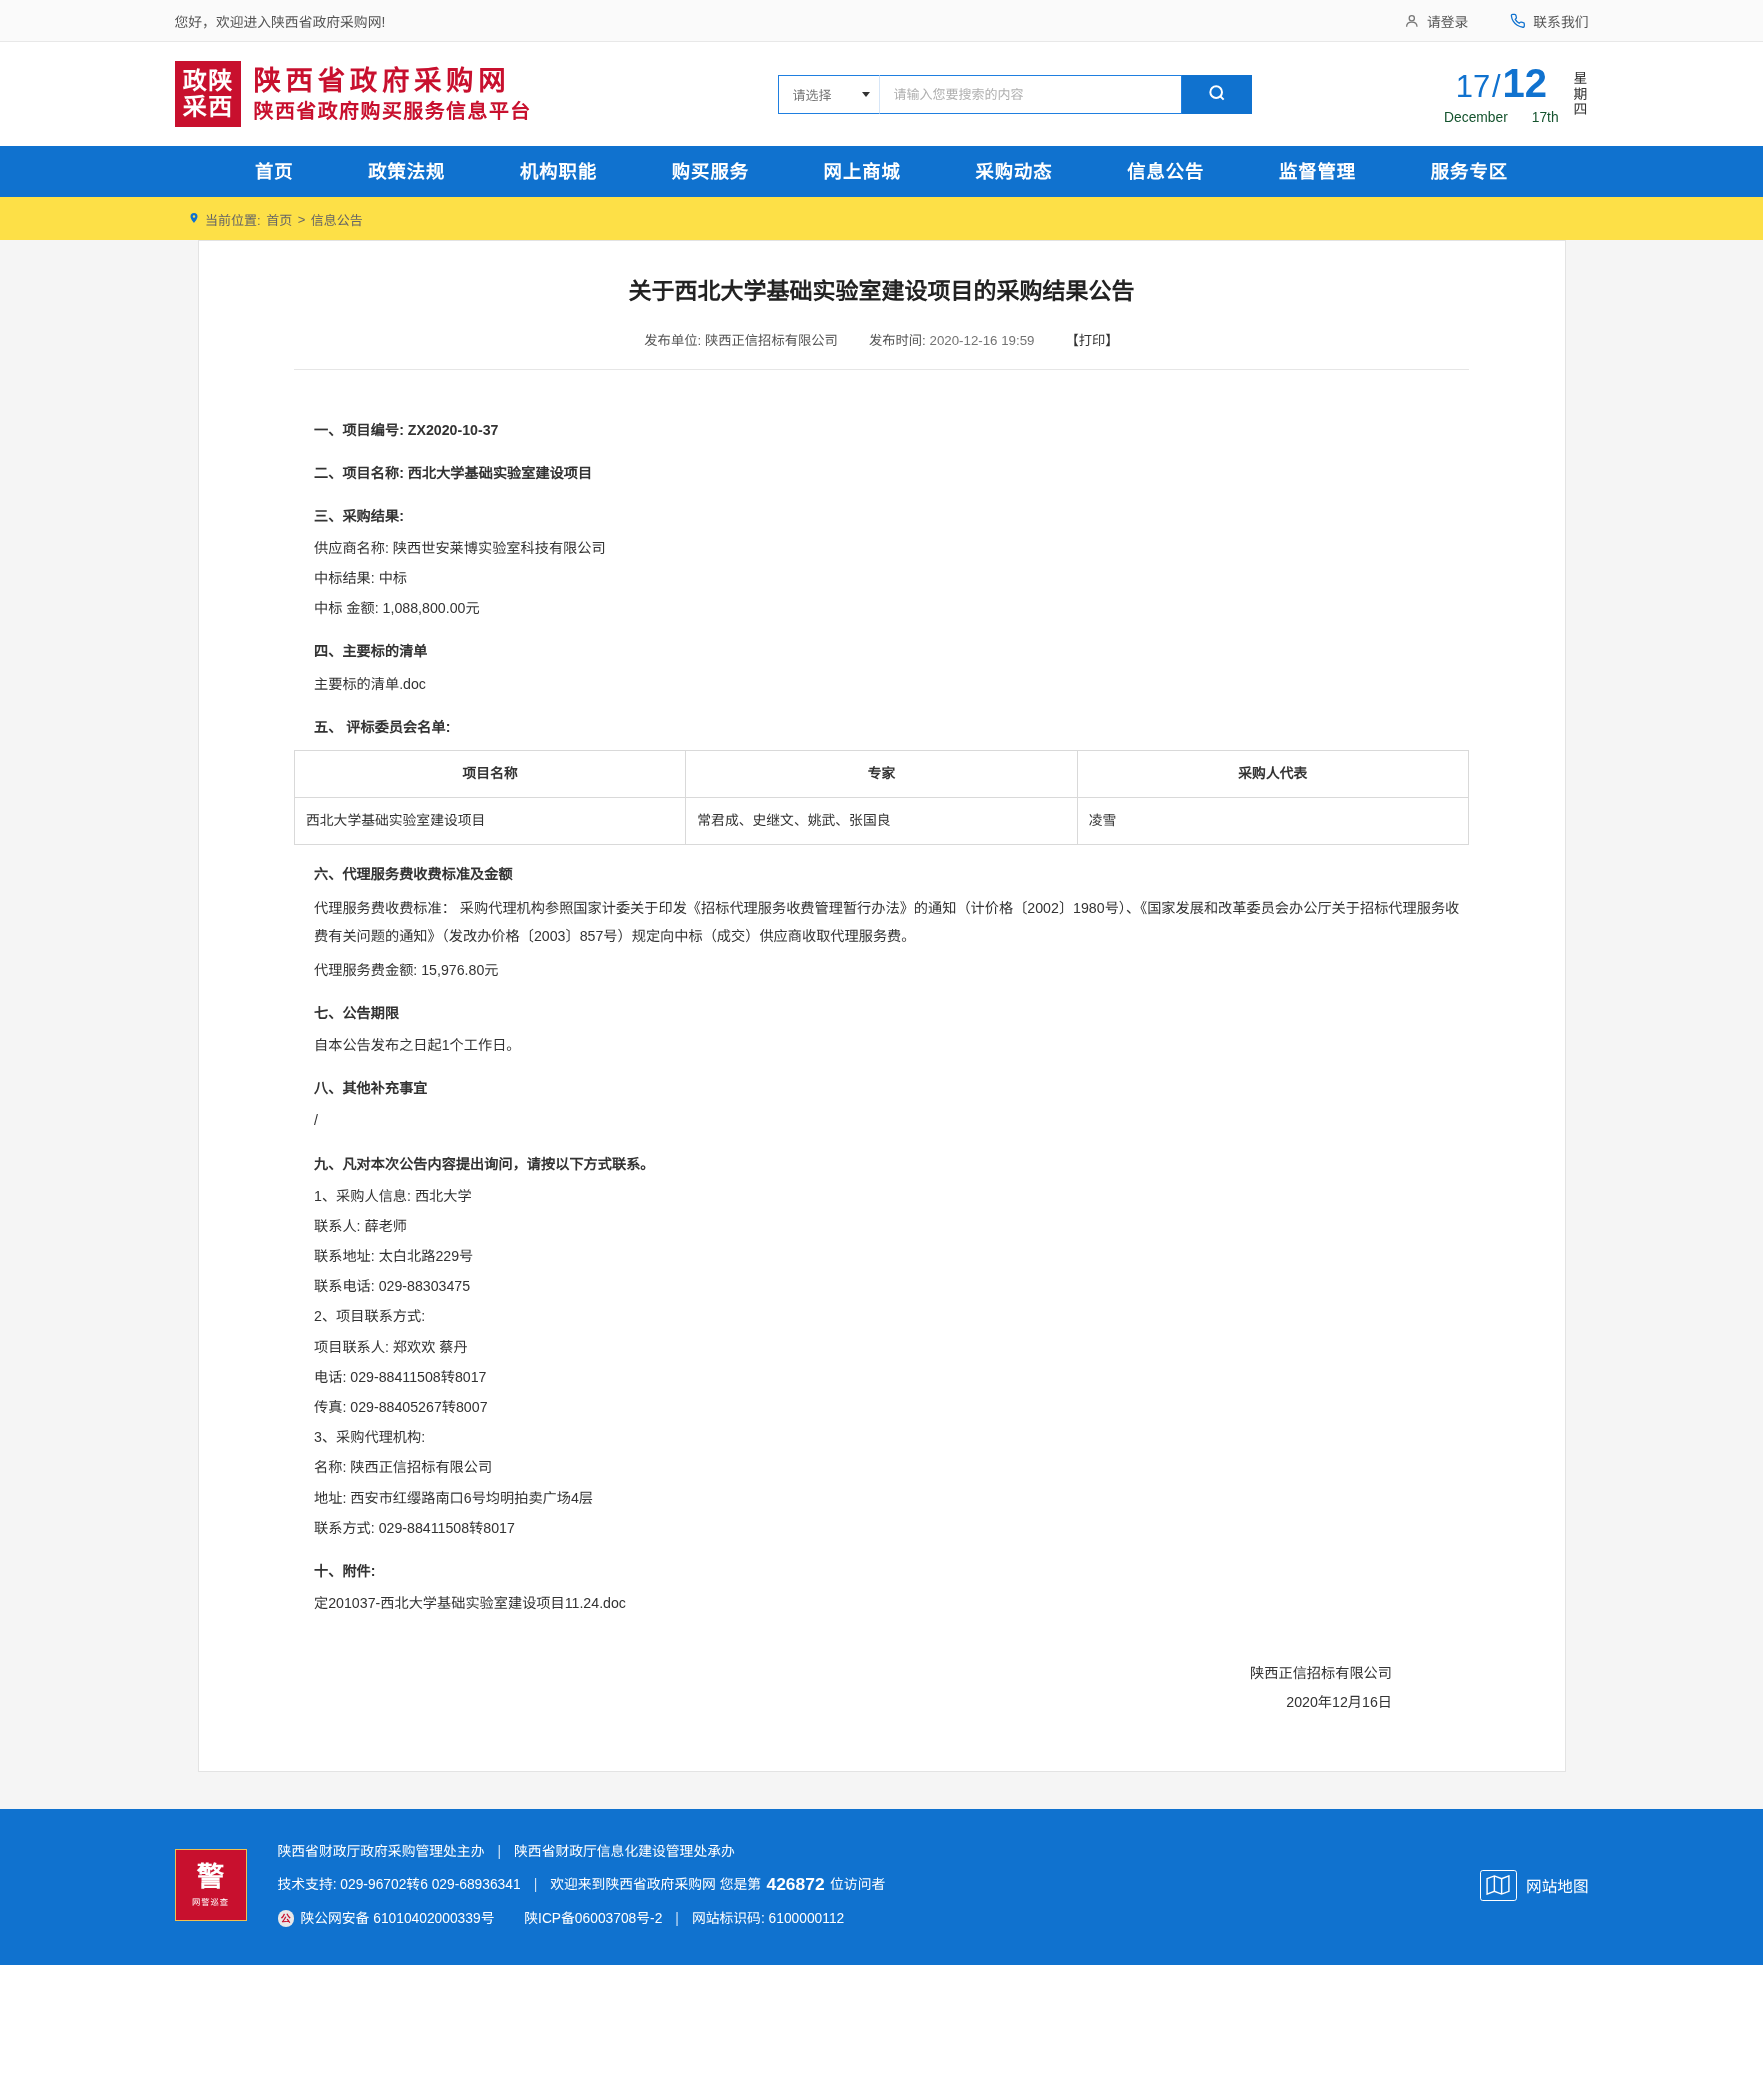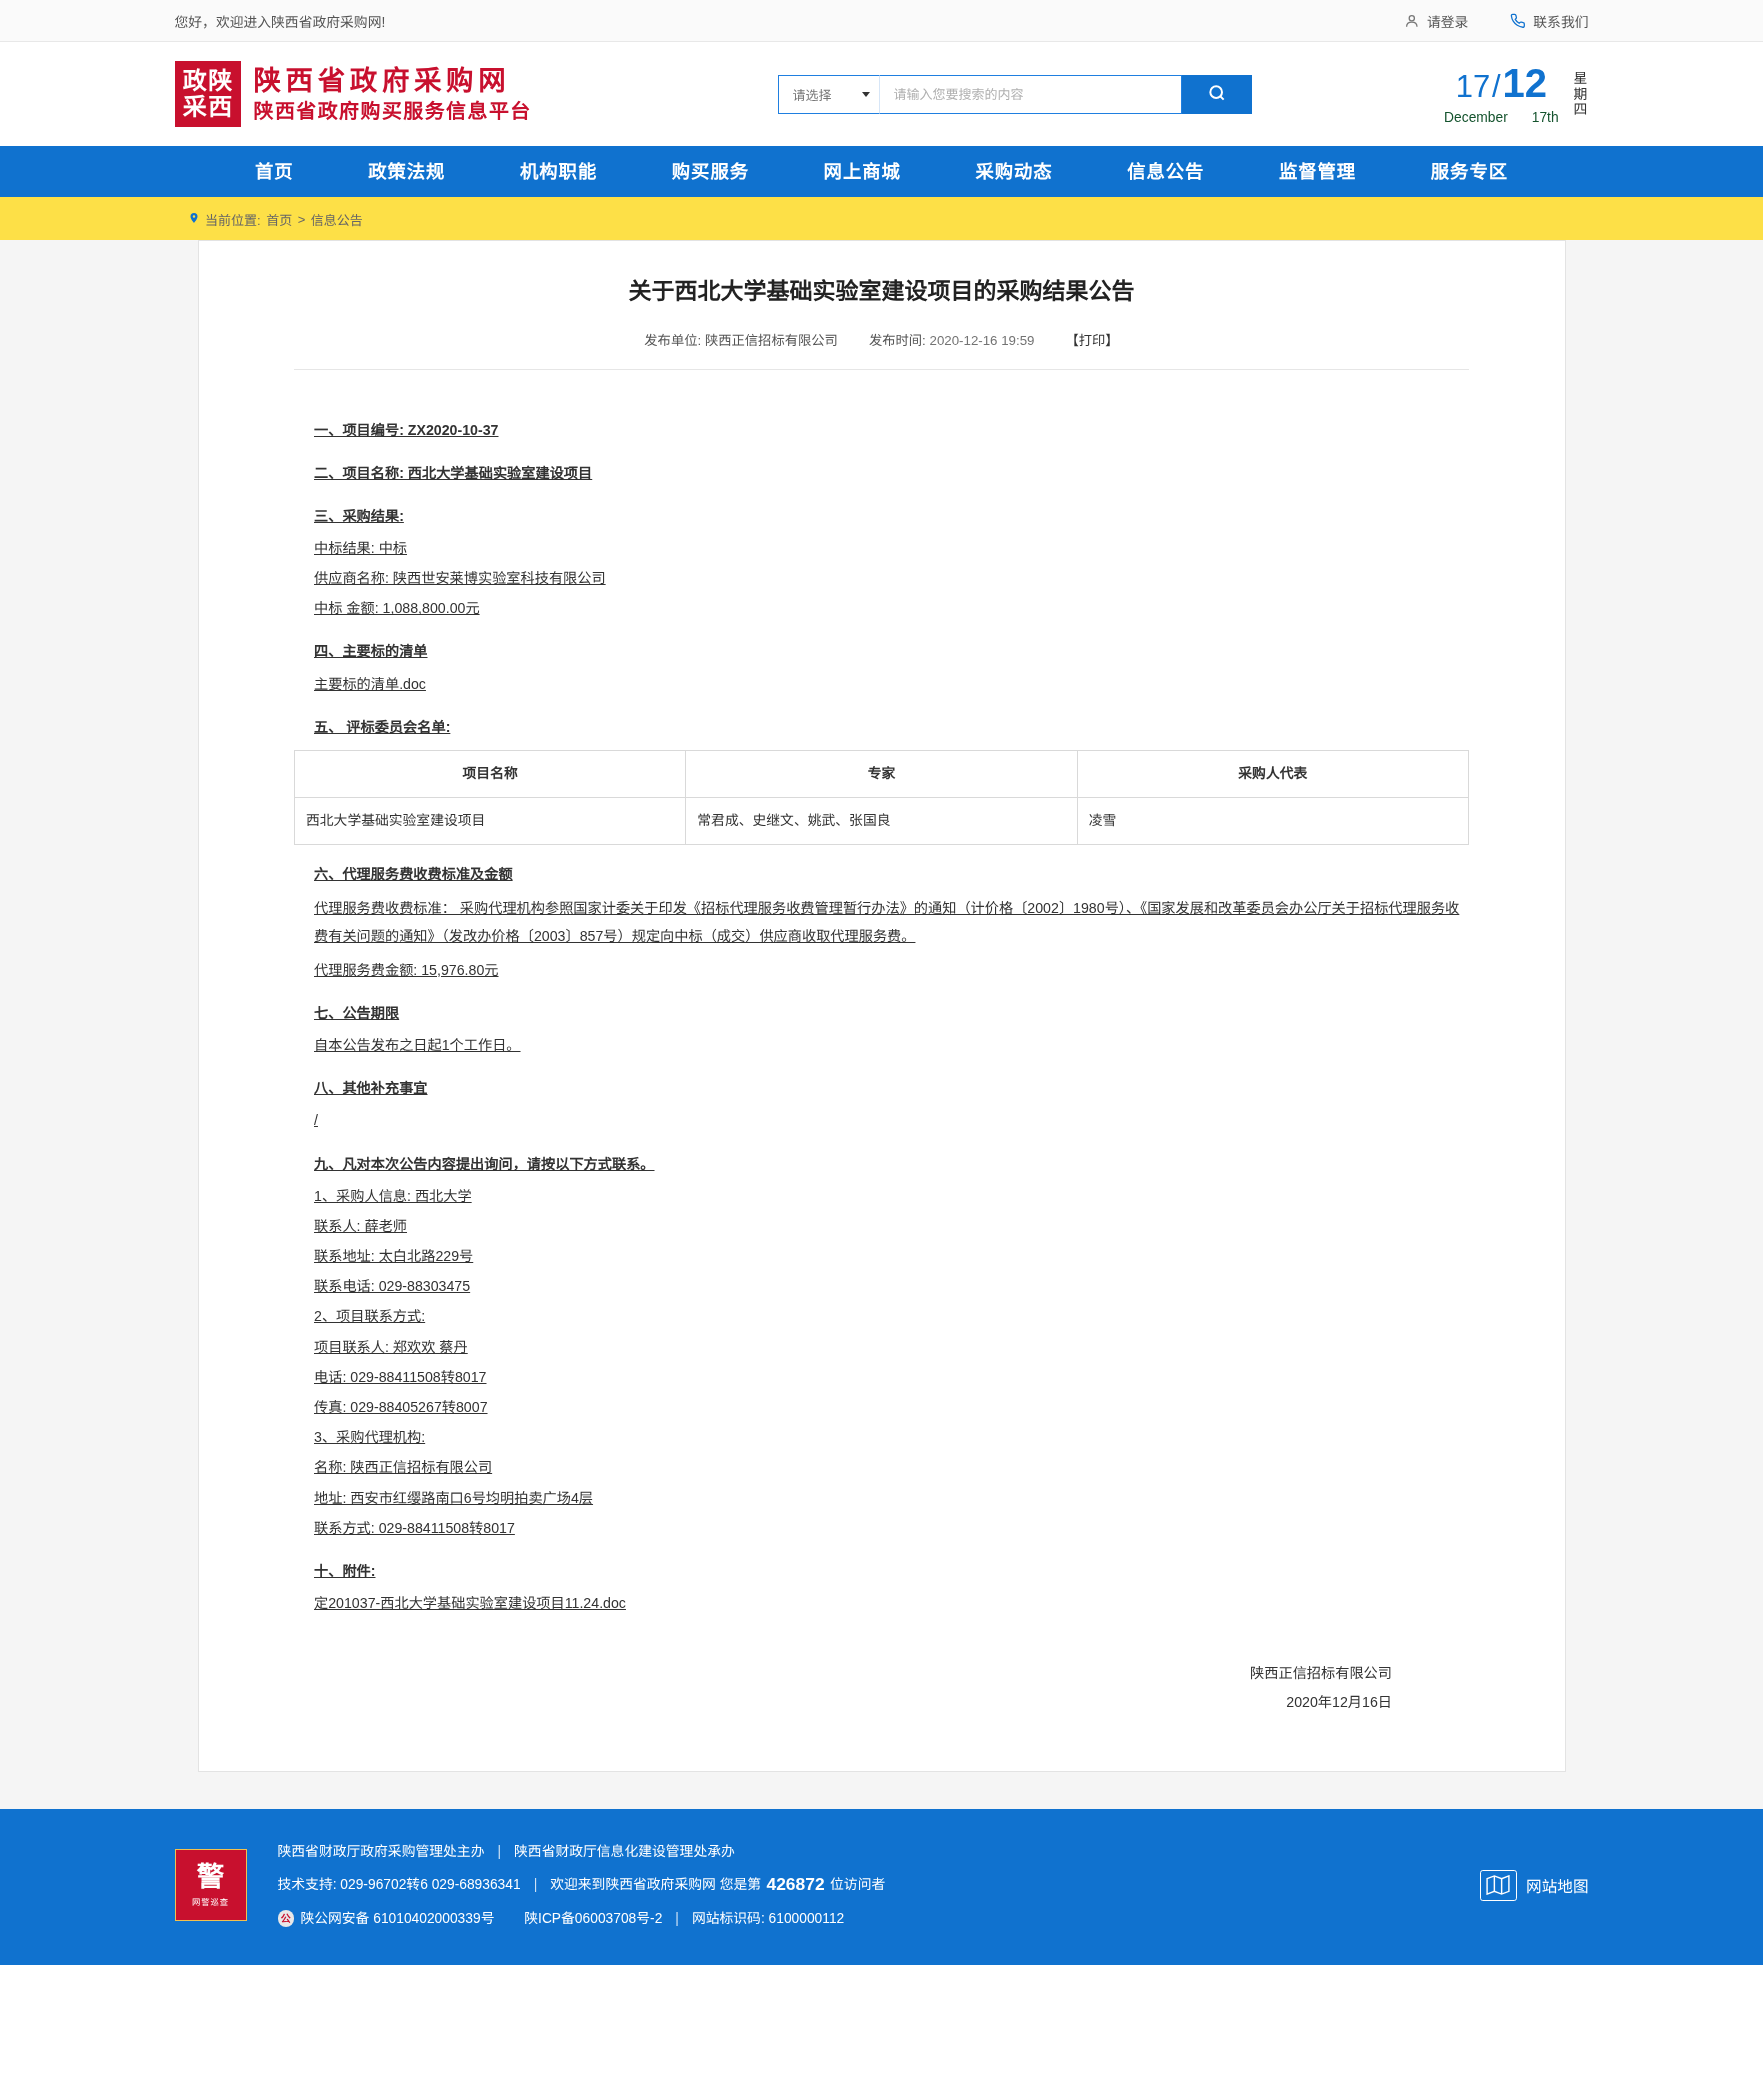--- a/index.html
+++ b/index.html
@@ -175,21 +175,21 @@
 
   .doc-body {
     width: 1175px; margin: 0 auto;
     padding-top: 31px;
     font-size: 14.2px;
     line-height: 2.0;
     color: #333;
   }
   .sec-h { font-weight: 700; margin: 14.7px 0 3.7px; }
   .line { margin: 1.8px 0; }
-  .indent { padding-left: 20px; text-decoration: underline; }
+  .indent { padding-left: 20px; }
   .para { text-indent: 0; margin: 5.5px 0; line-height: 2.0; }
 
   table.committee {
     width: 100%;
     border-collapse: collapse;
     margin: 9.2px 0 7.3px;
     font-size: 13.8px;
   }
   table.committee th, table.committee td {
     border: 0.9px solid #d9d9d9;
@@ -367,22 +367,22 @@
       <span class="print-link">【打印】</span>
     </div>
 
     <div class="doc-body">
 
       <div class="sec-h indent">一、项目编号: ZX2020-10-37</div>
 
       <div class="sec-h indent">二、项目名称: 西北大学基础实验室建设项目</div>
 
       <div class="sec-h indent">三、采购结果:</div>
+      <div class="line indent">供应商名称: 陕西世安莱博实验室科技有限公司</div>
       <div class="line indent">中标结果:  中标</div>
-      <div class="line indent">供应商名称: 陕西世安莱博实验室科技有限公司</div>
       <div class="line indent">中标 金额:  1,088,800.00元</div>
 
       <div class="sec-h indent">四、主要标的清单</div>
       <div class="line indent">主要标的清单.doc</div>
 
       <div class="sec-h indent">五、 评标委员会名单:</div>
       <table class="committee">
         <thead>
           <tr>
             <th style="width:285px">项目名称</th>

